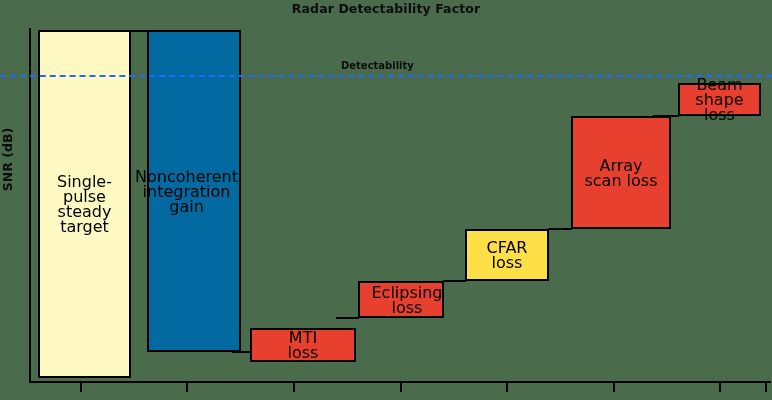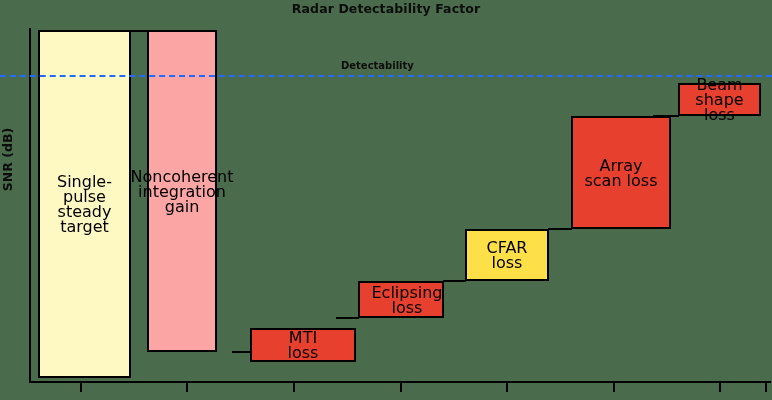--- a/index.html
+++ b/index.html
@@ -137,21 +137,21 @@
       <div class="connector" style="left: 548px; top: 228px; width: 24px;"></div>
       <div class="connector" style="left: 653px; top: 115px; width: 26px;"></div>
     </div>
 
   <div id="bars-layer">
       <div class="bar" style="left: 38px; top: 30px; width: 93px; height: 348px; background: #fef9c3;">
         <div class="bar-label">Single-pulse
 steady
 target</div>
       </div>
-      <div class="bar" style="left: 147px; top: 30px; width: 70px; height: 322px; background: #fca5a5;">
+      <div class="bar" style="left: 147px; top: 30px; width: 94px; height: 322px; background: #0369a1; justify-content: flex-end;">
         <div class="bar-label">Noncoherent
 integration
 gain</div>
       </div>
       <div class="bar" style="left: 250px; top: 328px; width: 106px; height: 34px; background: rgb(232, 64, 46);">
         <div class="bar-label">MTI
 loss</div>
       </div>
       <div class="bar" style="left: 358px; top: 281px; width: 86px; height: 37px; background: rgb(232, 64, 46); padding-left: 12px;">
         <div class="bar-label">Eclipsing

